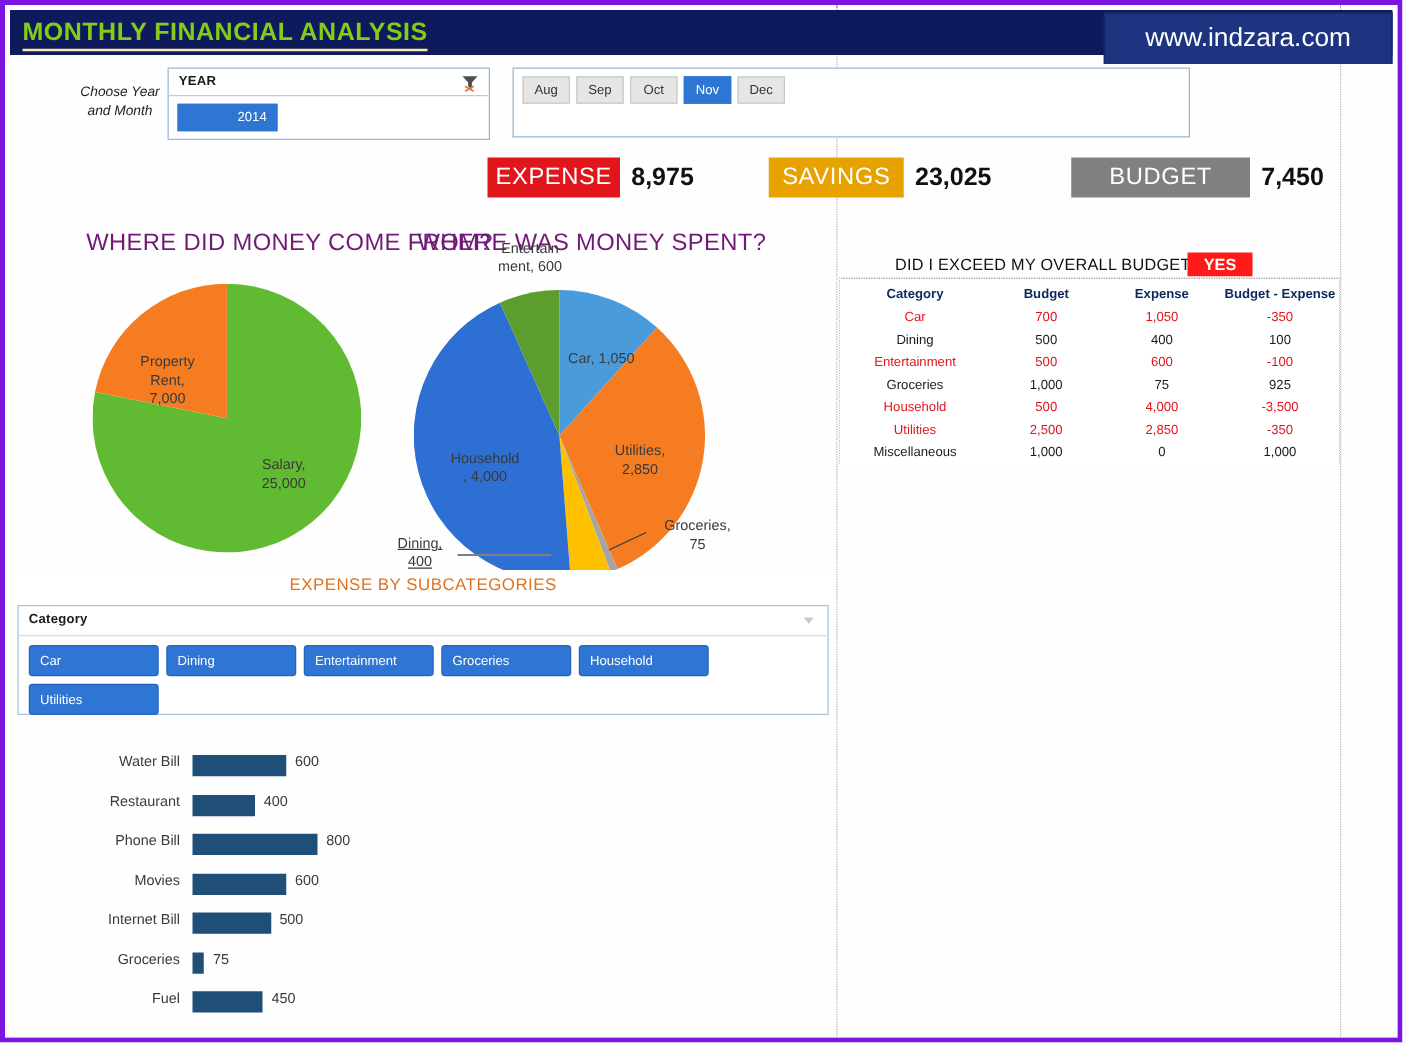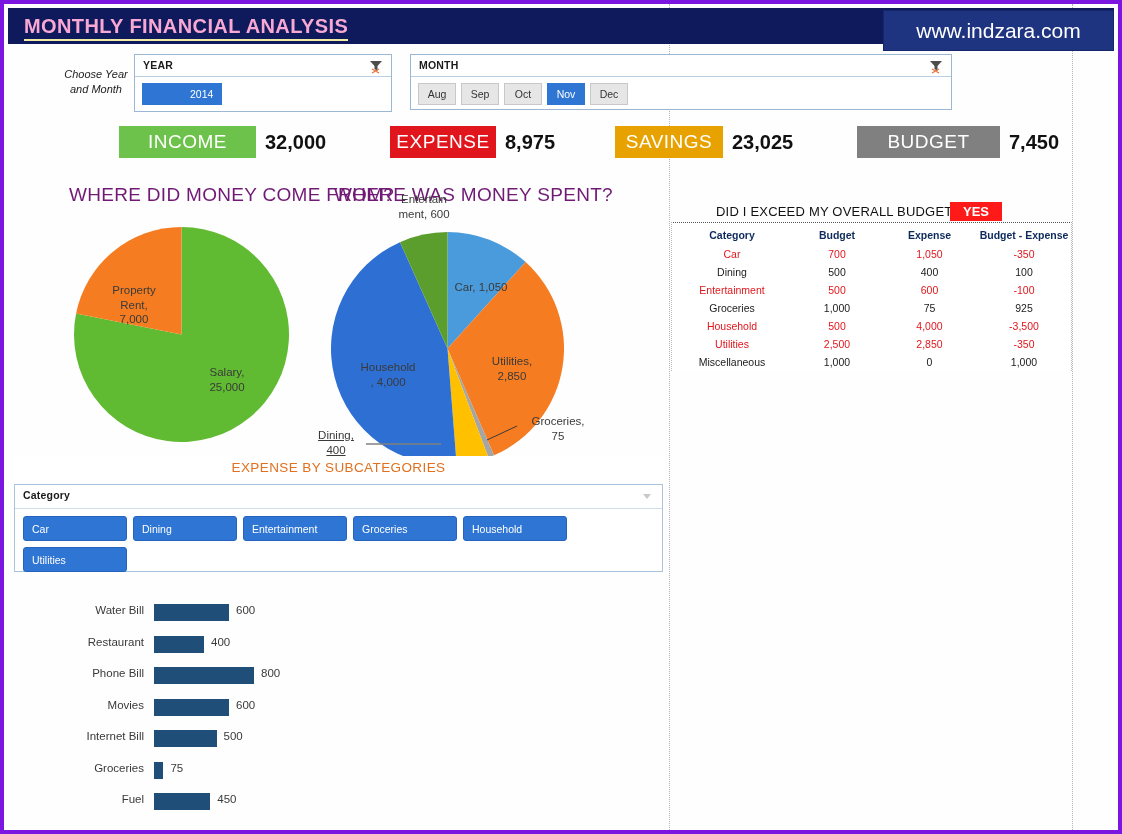--- a/index.html
+++ b/index.html
@@ -23,24 +23,24 @@
     overflow: hidden;
   }
 
   
   #titlebar {
     position: absolute; left: 4px; top: 4px;
     width: 1106px; height: 36px;
     background: #0E1A5C;
   }
   #titletext {
-    position: absolute; left: 16px; top: 7px;
+    position: absolute; left: 10px; top: 7px;
     font-size: 20px; font-weight: 700;
     letter-spacing: .4px;
-    color: #f9a8d4;
+    color: #84cc16;
     border-bottom: 2px solid #F2EBA6;
     padding-bottom: 1px;
     font-family: "Liberation Sans", sans-serif;
   }
   #watermark {
     position: absolute; right: 4px; top: 6px;
     width: 231px; height: 41px;
     background: #1F3480;
     color: #ffffff;
     font-size: 21px;
@@ -230,42 +230,29 @@
           <path d="M4,11 L11,15 M11,11 L4,15" stroke="#E8733A" stroke-width="1.3"></path>
         </svg>
       </span>
     </div>
     <div class="slicer-body" id="yearBtns">
           <div class="sbtn sel">2014</div>
         </div>
   </div>
 
   <div class="slicer" id="monthSlicer">
-    <div class="slicer-head">
-      <span>MONTH</span>
-      <span class="funnel">
-        <svg width="16" height="16" viewBox="0 0 16 16">
-          <polygon points="2,3 14,3 9.5,8 9.5,13 6.5,11 6.5,8" fill="#4d4d4d"></polygon>
-          <path d="M4,11 L11,15 M11,11 L4,15" stroke="#E8733A" stroke-width="1.3"></path>
-        </svg>
-      </span>
-    </div>
     <div class="slicer-body" id="monthBtns">
           <div class="sbtn">Aug</div>
           <div class="sbtn">Sep</div>
           <div class="sbtn">Oct</div>
           <div class="sbtn sel">Nov</div>
           <div class="sbtn">Dec</div>
         </div>
   </div>
 
-  <div class="kpi" id="kpiIncome">
-    <div class="chip">INCOME</div>
-    <div class="val">32,000</div>
-  </div>
   <div class="kpi" id="kpiExpense">
     <div class="chip">EXPENSE</div>
     <div class="val">8,975</div>
   </div>
   <div class="kpi" id="kpiSavings">
     <div class="chip">SAVINGS</div>
     <div class="val">23,025</div>
   </div>
   <div class="kpi" id="kpiBudget">
     <div class="chip">BUDGET</div>

